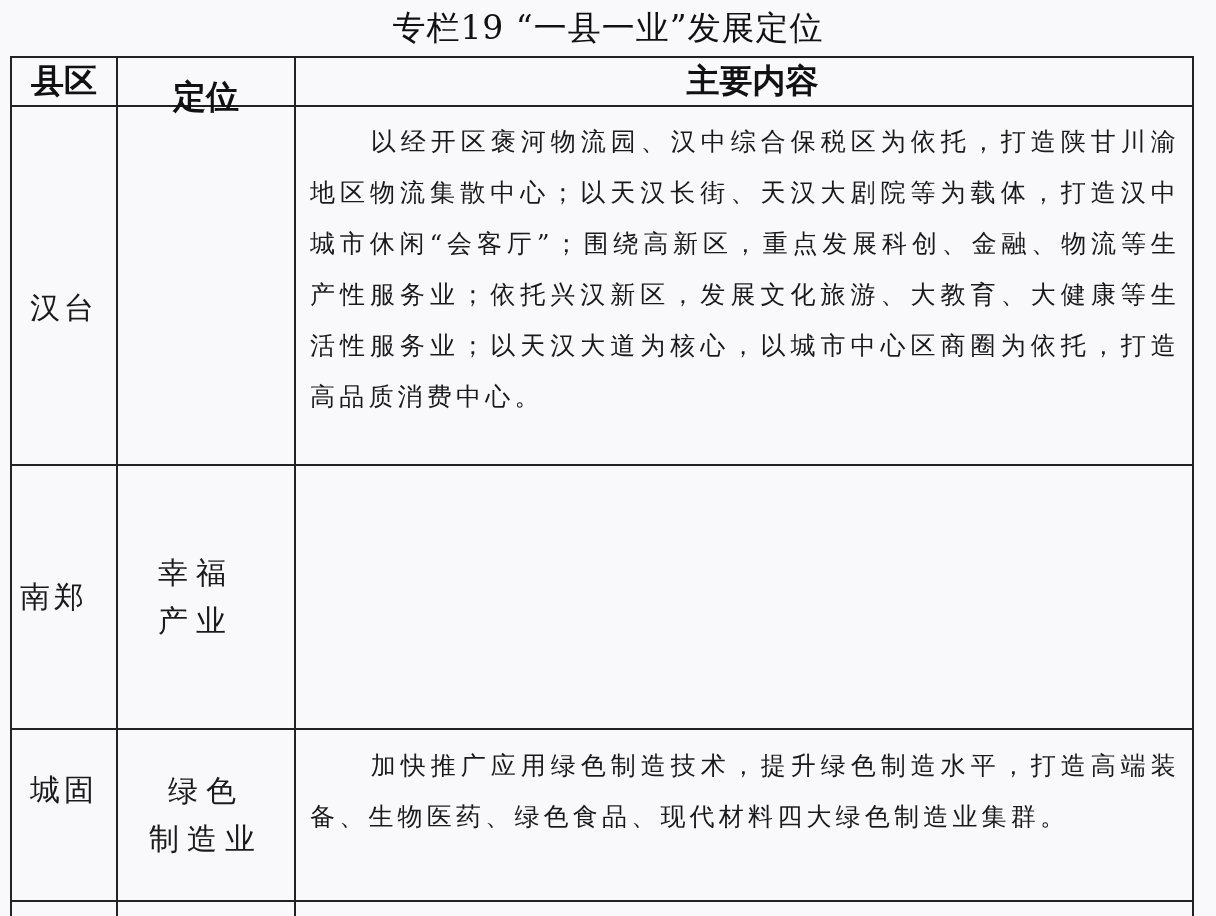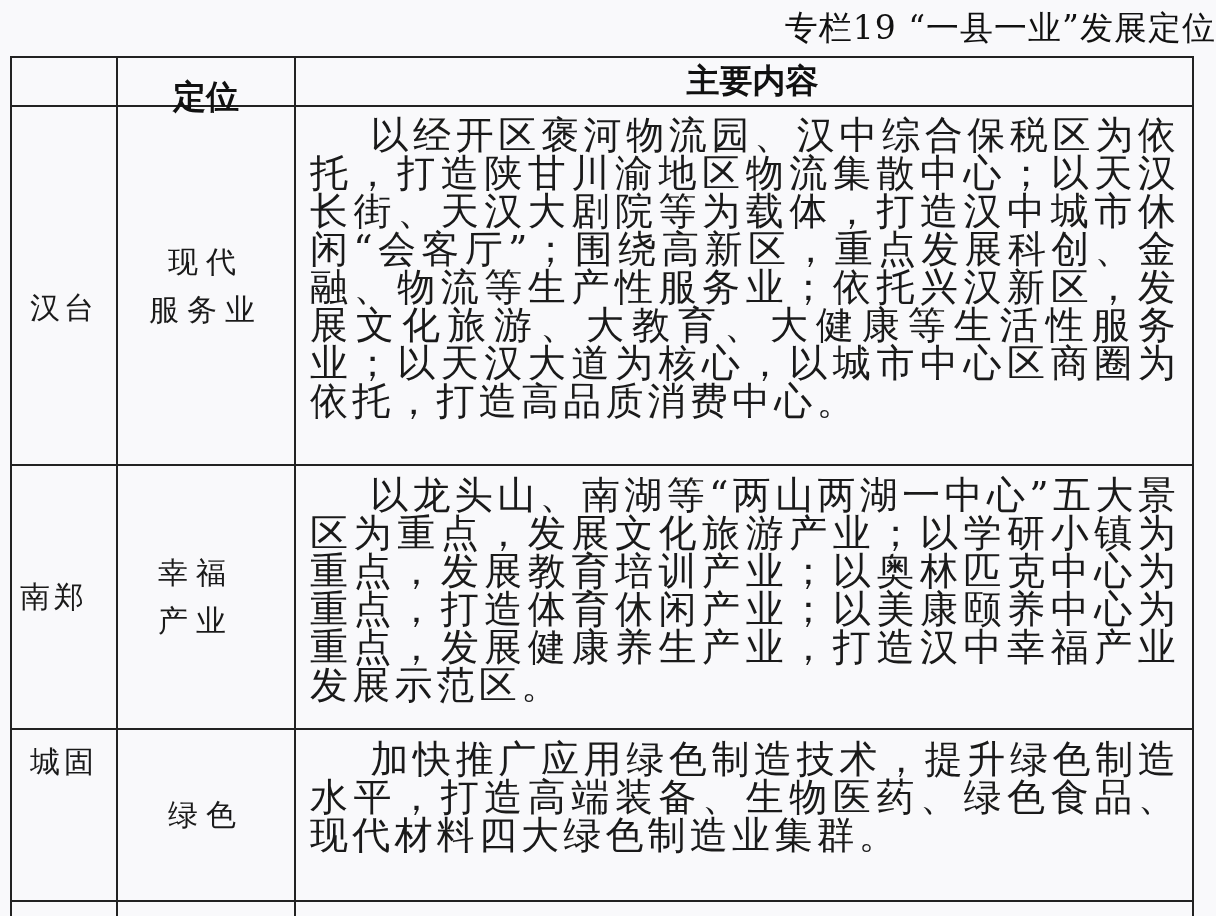--- a/index.html
+++ b/index.html
@@ -5,40 +5,40 @@
   html, body { margin:0; padding:0; }
   body {
     width:1216px; height:916px; overflow:hidden;
     background:#f9f9fb;
     font-family: "DejaVu Serif", "Liberation Serif", serif;
     color:#1a1a1a;
     position:relative;
   }
   .title {
     position:absolute; left:0; top:6px; width:1216px;
-    text-align:right;
+    text-align:center;
     font-size:33px; letter-spacing:1px;
     color:#111;
   }
   .table {
     position:absolute; left:10px; top:56px;
     width:1184px; height:870px;
   }
   .hline { position:absolute; left:0; width:1184px; height:2px; background:#222; }
   .vline { position:absolute; top:0; width:2px; background:#222; }
   .cell {
     position:absolute; display:flex; align-items:center; justify-content:center;
     text-align:center;
   }
   .hdr { font-size:33px; font-weight:bold; font-family:"DejaVu Sans","Liberation Sans",sans-serif; color:#111; }
   .county { font-size:30px; letter-spacing:4px; }
   .pos { font-size:30px; letter-spacing:8px; line-height:48px; flex-direction:column; }
   .pos span { display:block; }
   .content {
-    position:absolute; font-size:38px; line-height:38px;
+    position:absolute; font-size:25px; line-height:51px;
     letter-spacing:4.2px; text-align:justify; color:#1a1a1a;
   }
   .content .indent { display:inline-block; width:60px; }
 </style>
 </head>
 <body>
 
 <div class="title">专栏19  “一县一业”发展定位</div>
 
 <div class="table">
@@ -47,35 +47,32 @@
   <div class="hline" style="top:49px"></div>
   <div class="hline" style="top:408px"></div>
   <div class="hline" style="top:672px"></div>
   <div class="hline" style="top:844px"></div>
 
   <div class="vline" style="left:0; height:870px"></div>
   <div class="vline" style="left:106px; height:870px"></div>
   <div class="vline" style="left:284px; height:870px"></div>
   <div class="vline" style="left:1182px; height:870px"></div>
 
+  <div class="cell hdr" style="left:2px; top:2px; width:104px; height:47px">县区</div>
   <div class="cell hdr" style="left:108px; top:18px; width:176px; height:47px">定位</div>
   <div class="cell hdr" style="left:286px; top:2px; width:913px; height:47px">主要内容</div>
 
   <div class="cell county" style="left:2px; top:51px; width:104px; height:402px">汉台</div>
-  <div class="cell pos" style="left:108px; top:51px; width:176px; height:357px">
-    <span>现代</span>
-    <span>服务业</span>
-  </div>
   <div class="content" style="left:300px; top:60px; width:870px;"><span class="indent"></span><span>以经开区褒河物流园、汉中综合保税区为依托，打造陕甘川渝地区物流集散中心；以天汉长街、天汉大剧院等为载体，打造汉中城市休闲“会客厅”；围绕高新区，重点发展科创、金融、物流等生产性服务业；依托兴汉新区，发展文化旅游、大教育、大健康等生活性服务业；以天汉大道为核心，以城市中心区商圈为依托，打造高品质消费中心。</span></div>
 
   <div class="cell county" style="left:2px; top:410px; width:84px; height:262px">南郑</div>
   <div class="cell pos" style="left:108px; top:410px; width:156px; height:262px">
     <span>幸福</span>
     <span>产业</span>
   </div>
-  <div class="content" style="left:300px; top:420px; width:870px;"><span class="indent"></span><span>以龙头山、南湖等“两山两湖一中心”五大景区为重点，发展文化旅游产业；以学研小镇为重点，发展教育培训产业；以奥林匹克中心为重点，打造体育休闲产业；以美康颐养中心为重点，发展健康养生产业，打造汉中幸福产业发展示范区。</span></div>
 
-  <div class="cell county" style="left:2px; top:646px; width:104px; height:120px">城固</div>
+  <div class="cell county" style="left:2px; top:674px; width:104px; height:120px">城固</div>
   <div class="cell pos" style="left:108px; top:674px; width:176px; height:170px">
     <span>绿色</span>
+    <span>制造业</span>
   </div>
   <div class="content" style="left:300px; top:684px; width:870px;"><span class="indent"></span><span>加快推广应用绿色制造技术，提升绿色制造水平，打造高端装备、生物医药、绿色食品、现代材料四大绿色制造业集群。</span></div>
 </div>
 
 </body></html>

